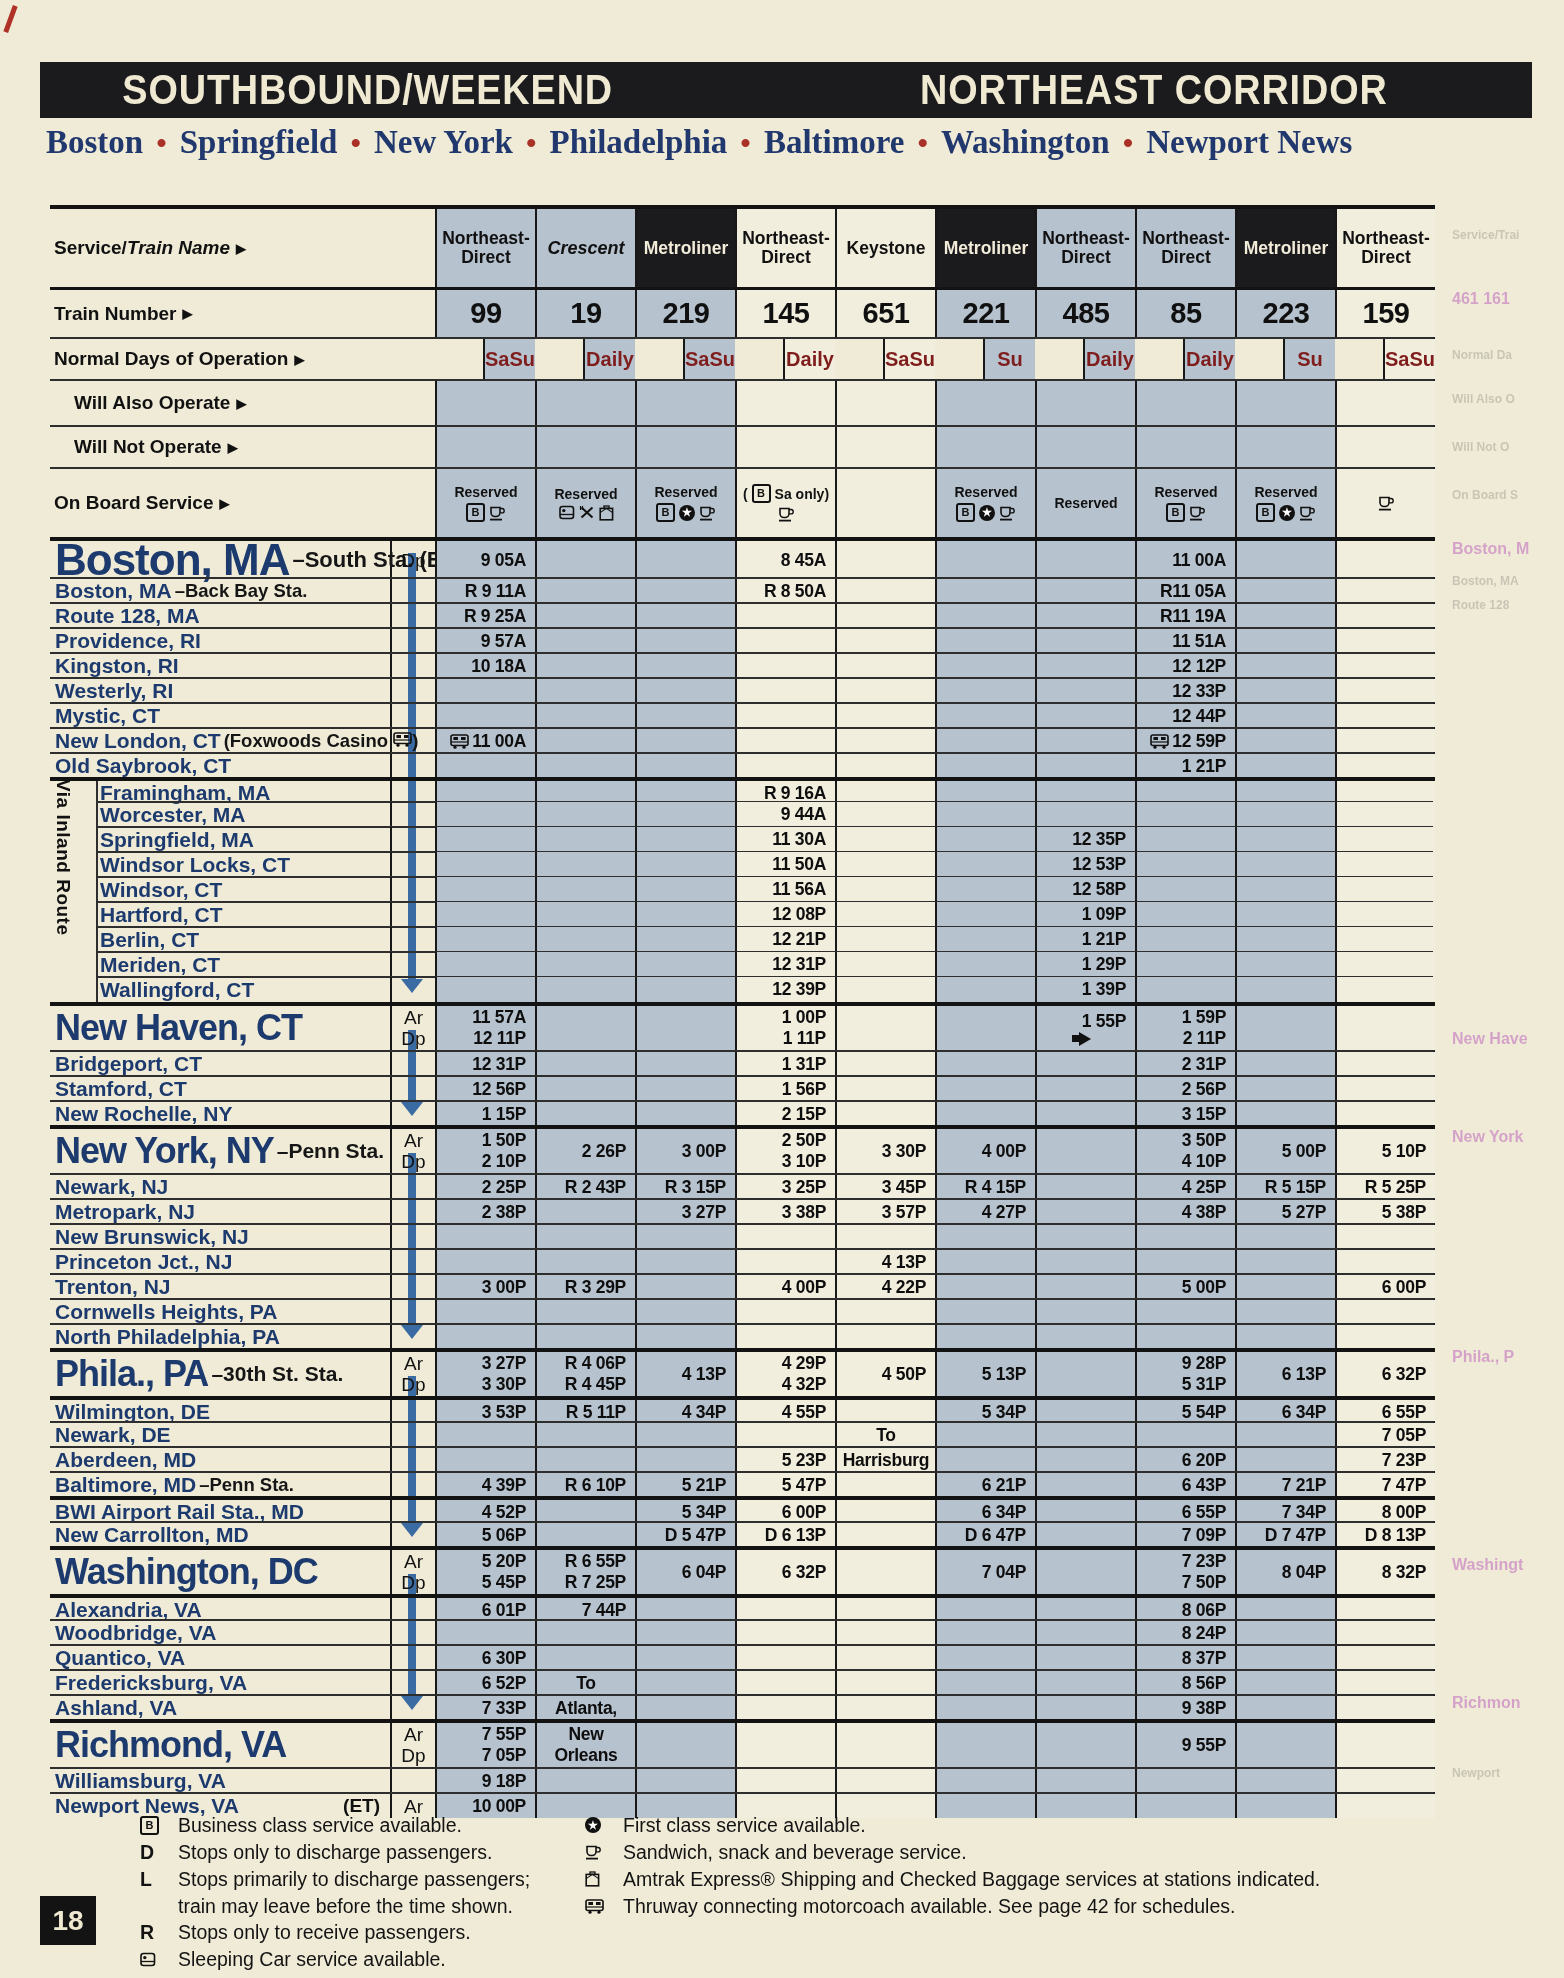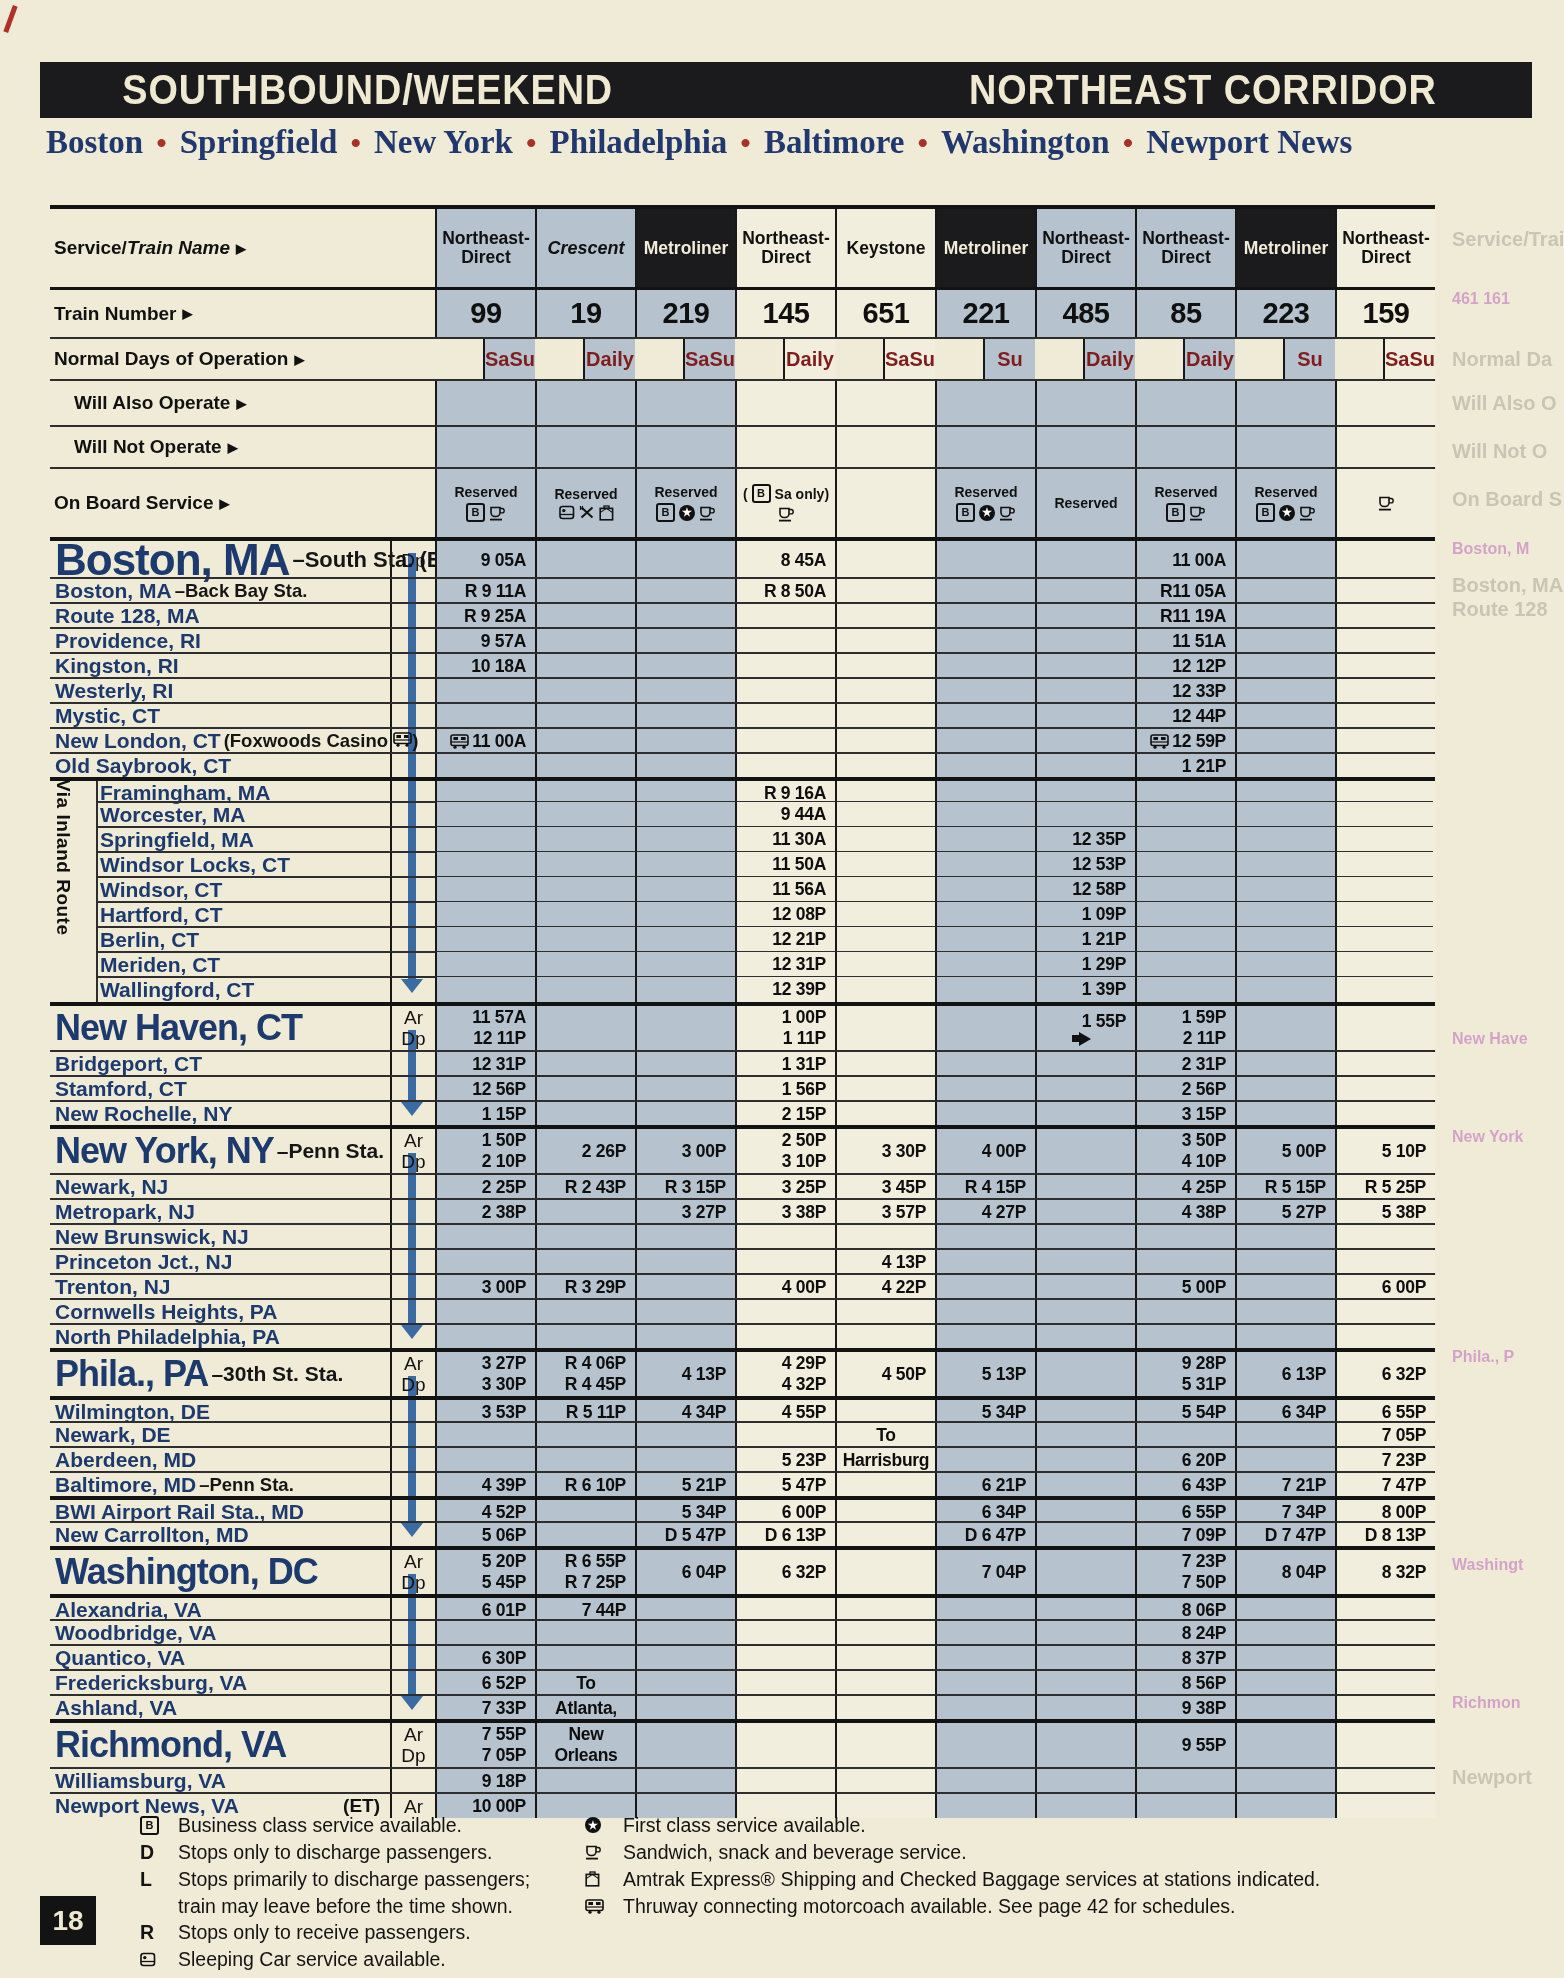--- a/index.html
+++ b/index.html
@@ -3,21 +3,21 @@
 <meta charset="utf-8">
 <style>
   html,body{margin:0;padding:0;background:#d8d4c4;}
   .page{position:relative;width:1564px;height:1978px;background:#f0ebd7;
         font-family:"Liberation Sans",sans-serif;overflow:hidden;}
   
   .corner-mark{position:absolute;left:8px;top:5px;width:5px;height:28px;background:#b03126;
         transform:rotate(20deg);}
   .banner{position:absolute;left:40px;top:62px;width:1492px;height:56px;background:#1b1b1e;
         display:flex;align-items:center;justify-content:space-between;
-        padding:0 69px 0 55px;box-sizing:border-box;}
+        padding:0 118px 0 55px;box-sizing:border-box;}
   .banner .btxt{color:#efe9d2;font-weight:900;font-size:42px;letter-spacing:1px;
         transform:scaleX(.9);white-space:nowrap;}
   .subtitle{position:absolute;left:46px;top:124px;width:1440px;display:flex;gap:13px;
         align-items:baseline;font-family:"Liberation Serif",serif;font-weight:700;
         font-size:33px;color:#21386e;white-space:nowrap;}
   .subtitle .dot{color:#a93127;font-size:30px;align-self:center;}
   
   .tt{position:absolute;left:50px;top:205px;width:1385px;}
   .row{display:grid;grid-template-columns:340px 45px repeat(10,100px);box-sizing:border-box;
         border-right:2px solid #181818;position:relative;}
@@ -89,21 +89,21 @@
   .lcol1{left:0;width:430px;} .lcol2{left:445px;width:860px;}
   .litem{display:flex;align-items:flex-start;line-height:26px;margin-bottom:1px;}
   .lsym{width:38px;flex:none;font-weight:700;display:flex;align-items:center;height:26px;}
   .ltext{flex:1;}
   .lsub{margin-left:38px;line-height:26px;}
   .pagenum{position:absolute;left:40px;top:1896px;width:56px;height:49px;background:#131313;
         color:#efe9d2;font-weight:700;font-size:28px;display:flex;align-items:center;
         justify-content:center;}
   
   .ghost{position:absolute;left:1452px;color:#6f6f66;opacity:.30;filter:blur(.6px);
-        font-weight:700;font-size:20px;white-space:nowrap;}
+        font-weight:700;font-size:12px;white-space:nowrap;}
   .ghost.big{font-size:16px;color:#a21caf;opacity:.35;}
 </style>
 </head>
 <body>
 
 <div class="page">
   <div class="corner-mark"></div>
 
   <div class="banner">
     <span class="btxt">SOUTHBOUND/WEEKEND</span>

